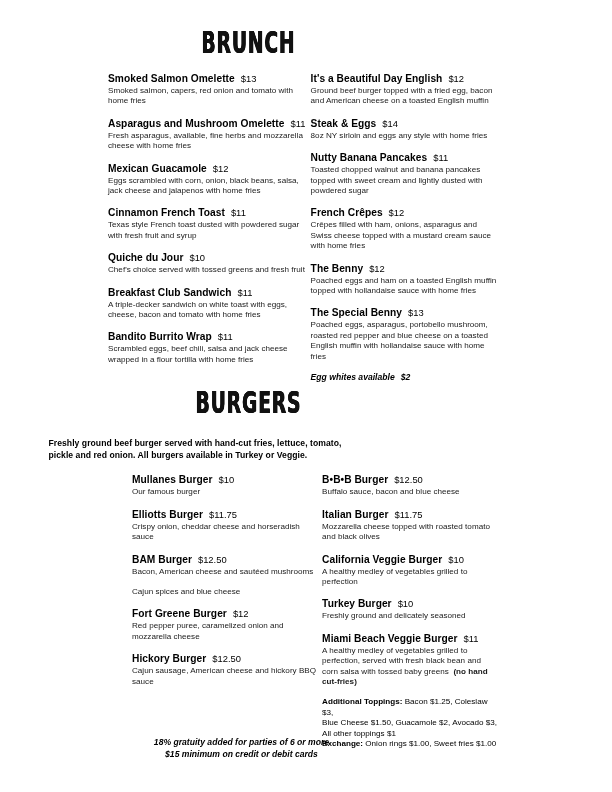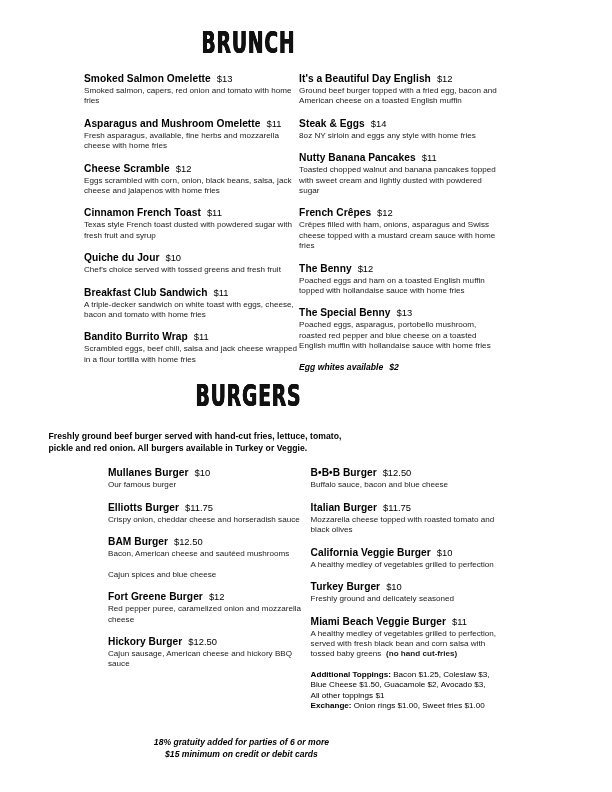--- a/index.html
+++ b/index.html
@@ -55,21 +55,21 @@
     line-height: 11.6px;
     margin: 20px auto 0;
     width: 400px;
     letter-spacing: 0.05px;
   }
 
   
   .columns {
     display: flex;
     justify-content: flex-start;
-    padding: 0 0 0 84px;
+    padding: 0 0 0 108px;
     box-sizing: border-box;
   }
   .col-left  { width: 250px; }
   .col-right { width: 230px; margin-left: 0px; }
 
   #brunch-columns  { margin-top: 14px; }
   #burgers-columns { margin-top: 12px; margin-left: 24px; }
 
   
   .item { margin-bottom: 10px; }
@@ -150,21 +150,21 @@
 
       <div class="item">
         <div class="item-head">
           <span class="item-name">Asparagus and Mushroom Omelette</span><span class="item-price">$11</span>
         </div>
         <div class="item-desc">Fresh asparagus, available, fine herbs and mozzarella cheese with home fries</div>
       </div>
 
       <div class="item">
         <div class="item-head">
-          <span class="item-name">Cheese Scramble</span><span class="item-price">$12</span>
+          <span class="item-name">Mexican Guacamole</span><span class="item-price">$12</span>
         </div>
         <div class="item-desc">Eggs scrambled with corn, onion, black beans, salsa, jack cheese and jalapenos with home fries</div>
       </div>
 
       <div class="item">
         <div class="item-head">
           <span class="item-name">Cinnamon French Toast</span><span class="item-price">$11</span>
         </div>
         <div class="item-desc">Texas style French toast dusted with powdered sugar with fresh fruit and syrup</div>
       </div>

